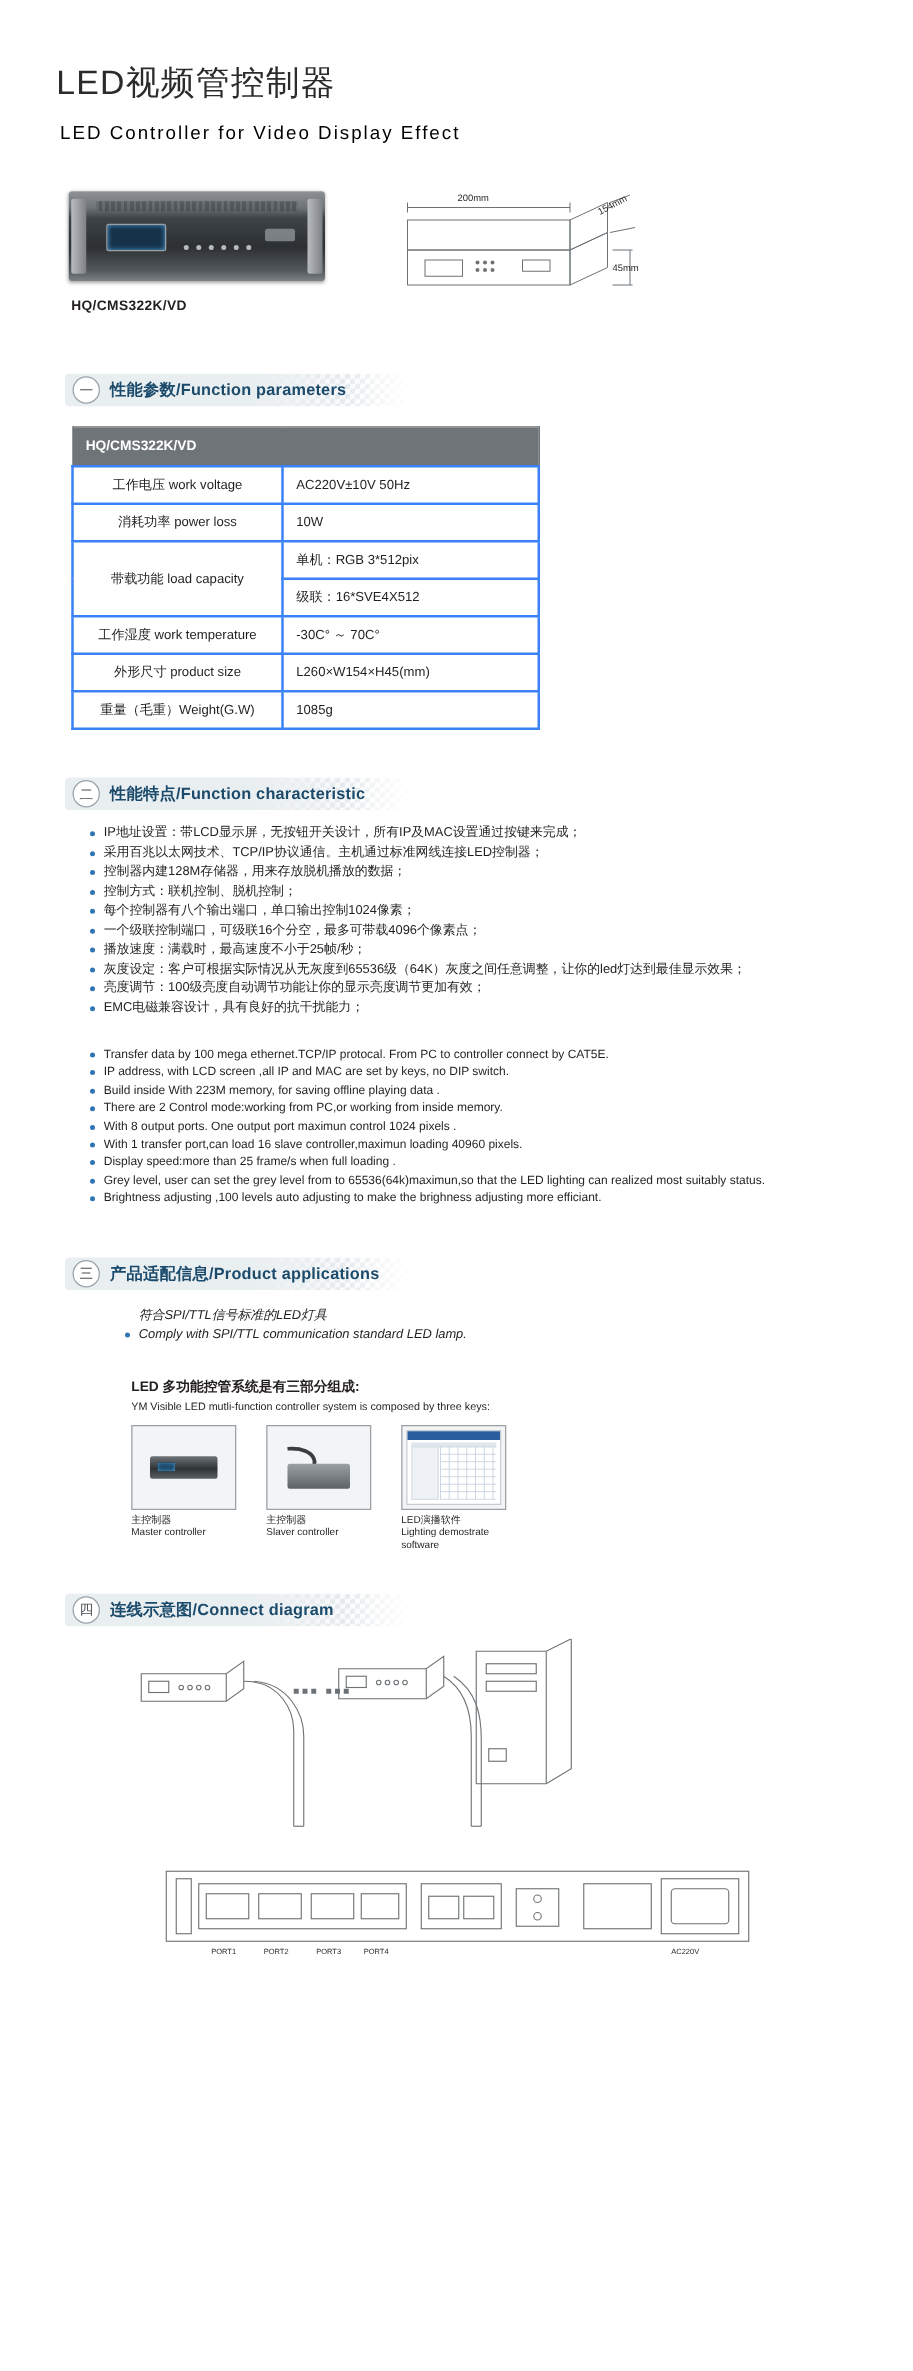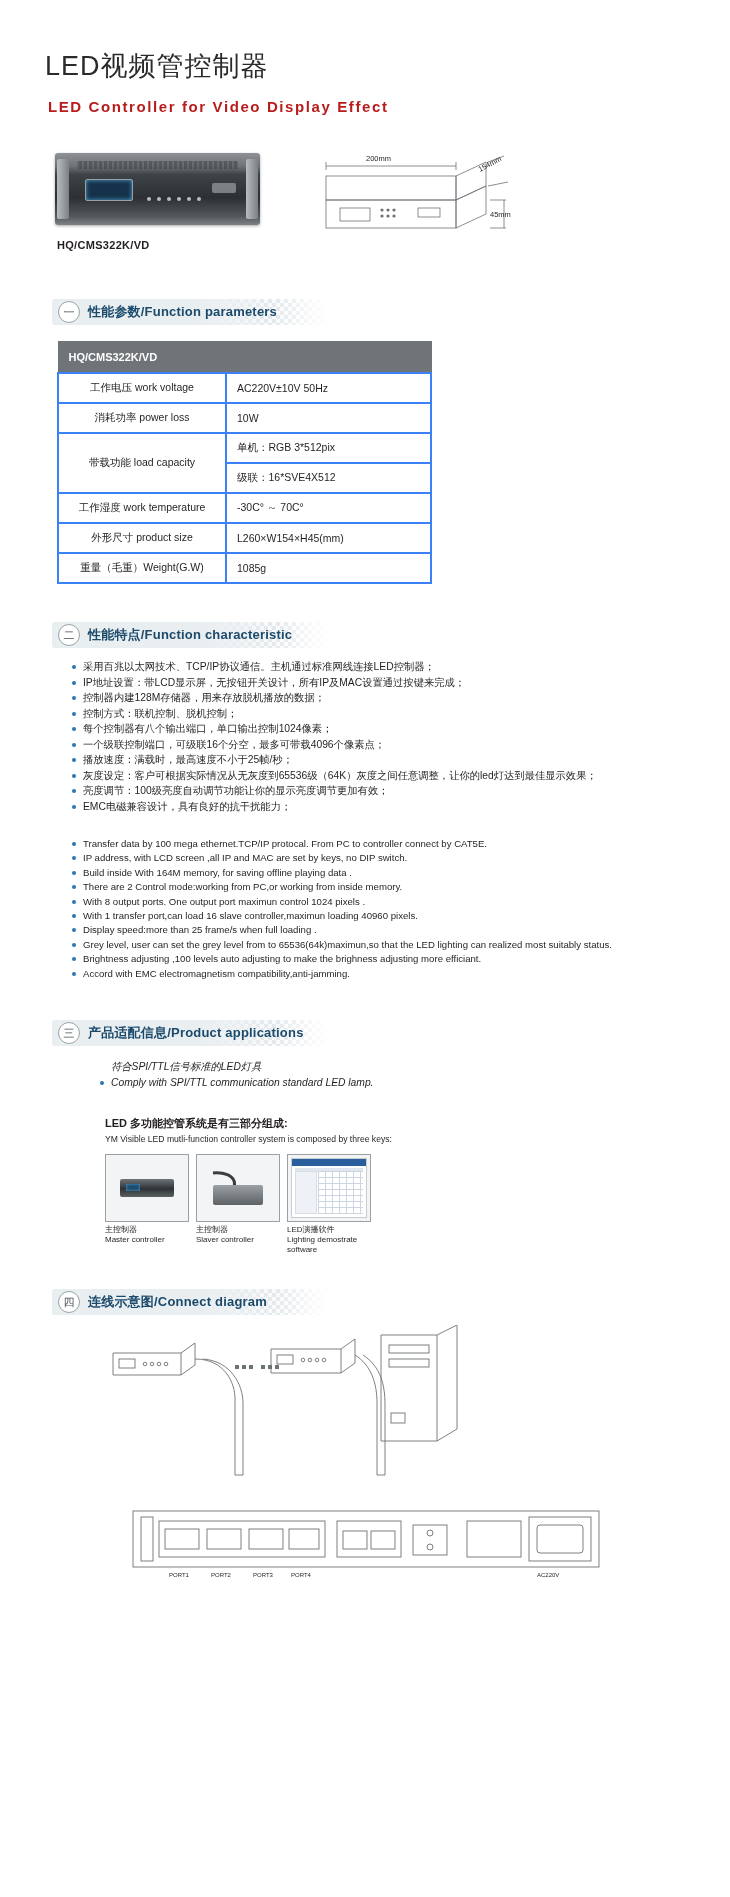--- a/index.html
+++ b/index.html
@@ -25,23 +25,23 @@
   .title-cn{
     font-size:27px;
     letter-spacing:1px;
     color:#2b2b2b;
     font-weight:400;
     margin:0;
   }
   .title-en{
     font-size:15px;
     letter-spacing:1.6px;
-    color:#b91c1c;
+    color:#000000;
     margin:14px 0 0 3px;
-    font-weight:700;
+    font-weight:400;
   }
 
   
   .product-row{
     position:relative;
     margin:38px 0 0 0;
     height:110px;
   }
   .photo{
     position:absolute;
@@ -197,21 +197,21 @@
     font-size:11px;
     font-weight:bold;
     color:#231f20;
   }
   .sub-head .en{
     display:block;font-size:8.6px;font-weight:normal;margin-top:3px;color:#231f20;
   }
   .thumbs{
     margin:10px 0 0 105px;
     display:flex;
-    gap:9px;
+    gap:26px;
   }
   .thumb{
     width:82px;
   }
   .thumb .box{
     width:82px;height:66px;
     border:1px solid #9aa0a4;
     background:#f3f4f5;
     position:relative;overflow:hidden;
   }
@@ -367,45 +367,44 @@
 
   <div class="section" style="margin-top:38px;">
     <div class="sec-head">
       <div class="bar"></div>
       <div class="checks"></div>
       <div class="sec-num">二</div>
       <div class="sec-title">性能特点/Function characteristic</div>
     </div>
 
     <ul class="bullets cn">
+      <li>IP地址设置：带LCD显示屏，无按钮开关设计，所有IP及MAC设置通过按键来完成；</li>
       <li>采用百兆以太网技术、TCP/IP协议通信。主机通过标准网线连接LED控制器；</li>
-      <li>IP地址设置：带LCD显示屏，无按钮开关设计，所有IP及MAC设置通过按键来完成；</li>
       <li>控制器内建128M存储器，用来存放脱机播放的数据；</li>
       <li>控制方式：联机控制、脱机控制；</li>
       <li>每个控制器有八个输出端口，单口输出控制1024像素；</li>
       <li>一个级联控制端口，可级联16个分空，最多可带载4096个像素点；</li>
       <li>播放速度：满载时，最高速度不小于25帧/秒；</li>
       <li>灰度设定：客户可根据实际情况从无灰度到65536级（64K）灰度之间任意调整，让你的led灯达到最佳显示效果；</li>
       <li>亮度调节：100级亮度自动调节功能让你的显示亮度调节更加有效；</li>
       <li>EMC电磁兼容设计，具有良好的抗干扰能力；</li>
     </ul>
 
     <div class="gap"></div>
 
     <ul class="bullets en">
       <li>Transfer data by 100 mega ethernet.TCP/IP  protocal. From PC to controller connect by CAT5E.</li>
       <li>IP address, with LCD screen ,all IP and MAC are set by keys, no DIP switch.</li>
-      <li>Build inside With 164M memory, for saving offline playing data .</li>
+      <li>Build inside With 223M memory, for saving offline playing data .</li>
       <li>There are 2 Control mode:working from PC,or working from inside memory.</li>
       <li>With 8 output ports. One output port maximun control 1024 pixels .</li>
       <li>With 1 transfer port,can load 16 slave controller,maximun loading 40960 pixels.</li>
       <li>Display speed:more than 25 frame/s when full loading .</li>
       <li>Grey level, user can set the grey level from to 65536(64k)maximun,so that the LED lighting can realized most suitably status.</li>
       <li>Brightness adjusting ,100 levels auto adjusting to make the brighness adjusting more efficiant.</li>
-      <li>Accord with EMC electromagnetism compatibility,anti-jamming.</li>
     </ul>
   </div>
 
   <div class="section" style="margin-top:40px;">
     <div class="sec-head">
       <div class="bar"></div>
       <div class="checks"></div>
       <div class="sec-num">三</div>
       <div class="sec-title">产品适配信息/Product applications</div>
     </div>

